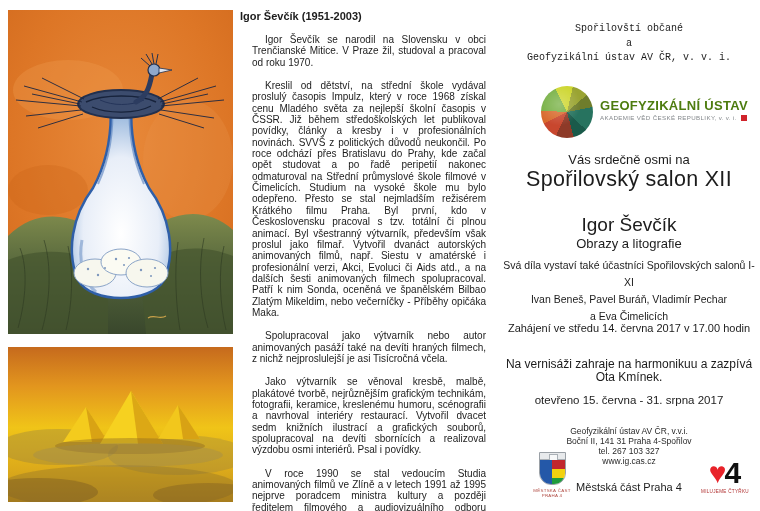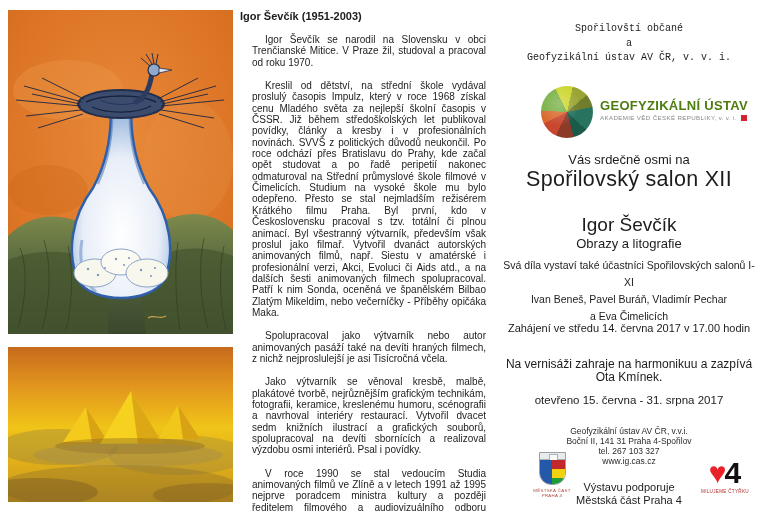--- a/index.html
+++ b/index.html
@@ -281,21 +281,20 @@
         <div class="p4-q2"></div>
         <div class="p4-q3"></div>
       </div>
       <div class="p4-label">
         <div>MĚSTSKÁ ČÁST</div>
         <div>PRAHA 4</div>
       </div>
     </div>
 
     <div class="blk r-support">
-      <div>Výstavu podporuje</div>
       <div>Městská část Praha 4</div>
     </div>
 
     <div class="heart4">
       <div class="heart4-row">
         <span class="heart-glyph">♥</span>
         <span class="heart-num">4</span>
       </div>
       <div class="heart-label">MILUJEME ČTYŘKU</div>
     </div>

